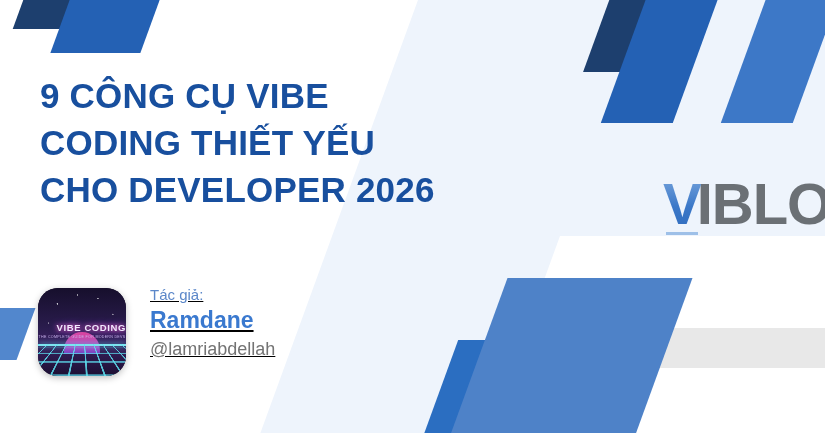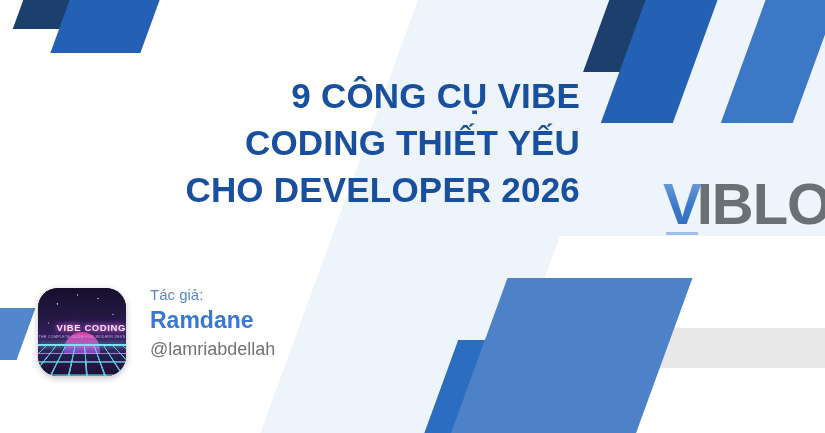--- a/index.html
+++ b/index.html
@@ -64,21 +64,20 @@
   #shape-bm-blue  { left:440px; top:340px; width:120px; height:100px; background:#2b6ec1; }
   #shape-bm-light { left:478px; top:278px; width:185px; height:162px; background:#4e82c8; }
   #shape-br-gray  { left:660px; top:328px; width:240px; height:40px;  background:#e8e8e8; }
 
   
   #title-block {
     position:absolute;
     left:40px; top:72px;
     width:540px;
     z-index:5;
-    text-align:right;
   }
   .title-line {
     font-size:35px;
     line-height:47px;
     font-weight:bold;
     color:#184f9e;
     letter-spacing:0.2px;
     white-space:nowrap;
   }
 
@@ -180,21 +179,21 @@
   }
   #avatar-sub {
     position:absolute;
     left:0; right:0; top:47px;
     text-align:center;
     font-size:3.6px;
     letter-spacing:.3px;
     color:#cbb5ef;
   }
 
-  #author-text { margin-left:24px; padding-top:0; }
+  #author-text { margin-left:24px; padding-top:0;text-decoration:underline; }
   #author-label {
     font-size:15px;
     color:#5b87c9;
     line-height:22px;
     margin-bottom:1px;
   }
   .author-name-line {
     font-size:23px;
     font-weight:bold;
     color:#3a79cf;

